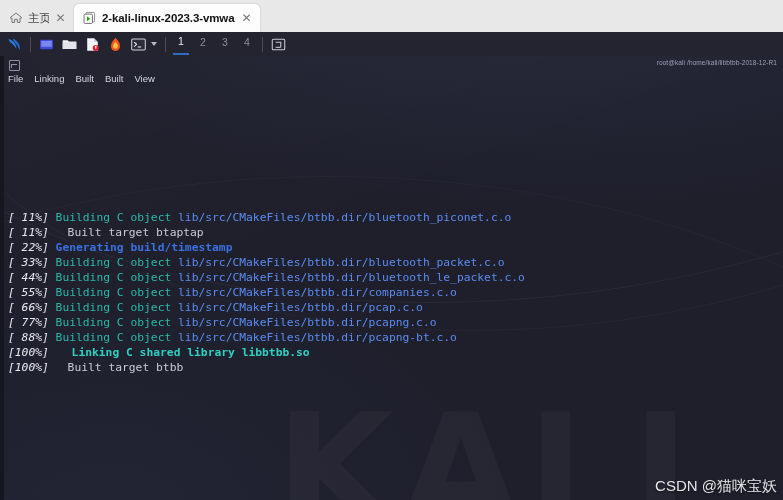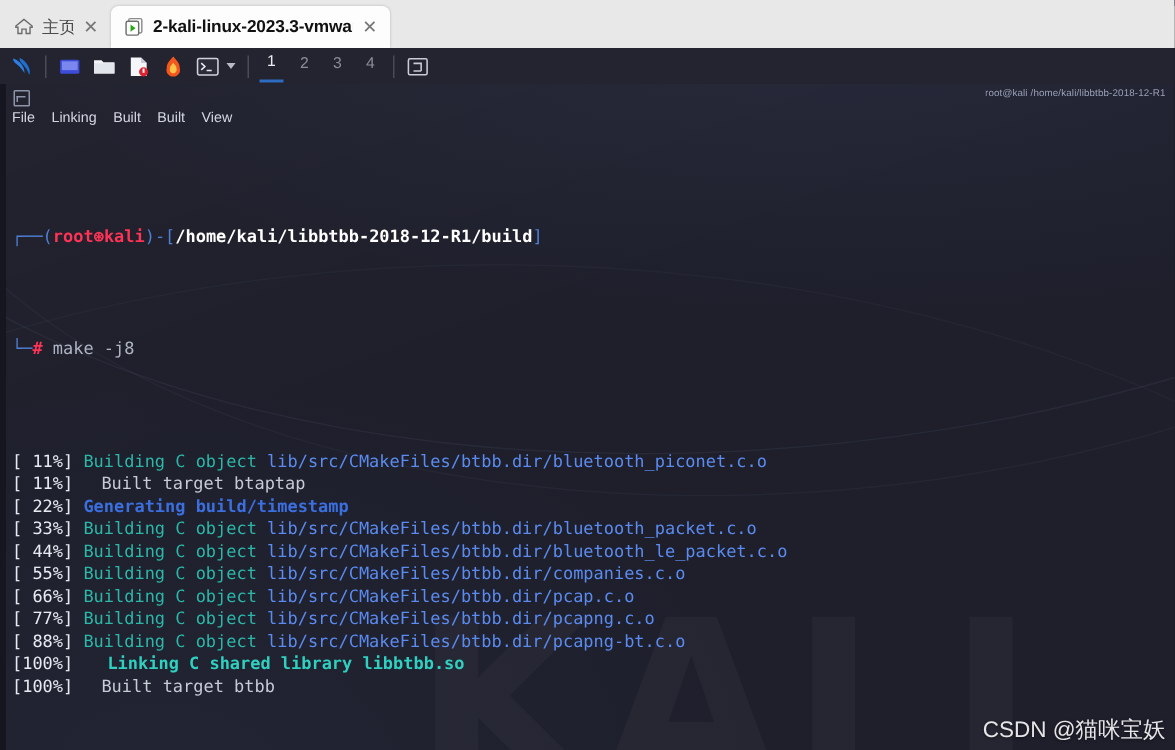--- a/index.html
+++ b/index.html
@@ -122,21 +122,21 @@
   
   .term{
     position:absolute;left:4px;top:34px;right:0;bottom:0;
     font-family:"DejaVu Sans Mono","Liberation Mono",monospace;
     font-size:11.3px;line-height:15px;color:#c9d1d9;
     white-space:pre;
   }
   .term .ln{height:15px;padding-left:4px;}
   .bracketblue{color:#4f7fd4;}
   .redb{color:#ff3355;font-weight:bold;}
-  .white{color:#e8eaf2;}
+  .white{color:#e8eaf2;font-style:italic;}
   .greenpath{color:#2bb8a8;}
   .cyanb{color:#2fd0c0;font-weight:bold;padding-left:16px;}
   .blueb{color:#3b6fe0;font-weight:bold;}
   .bluepath{color:#5b8bf0;}
   .gray{color:#c6cbd6;margin-left:12px;}
   .dim{color:#aeb4c4;}
   .pathwhite{color:#ffffff;font-weight:bold;}
 
   
   .csdn{
@@ -244,24 +244,22 @@
       <div class="mi">File</div>
       <div class="mi">Linking</div>
       <div class="mi">Built</div>
       <div class="mi">Built</div>
       <div class="mi">View</div>
     </div>
 
     <div class="term">
 
       
-      <div class="ln"><span class="bracketblue">┌──(</span><span class="redb">root</span><span class="redb">⊛</span><span class="redb">kali</span><span class="bracketblue">)-[</span><span class="pathwhite">/home/kali/libbtbb-2018-12-R1/build</span><span class="bracketblue">]</span></div>
-
-      
-      <div class="ln"><span class="bracketblue">└─</span><span class="redb">#</span><span class="dim"> </span><span class="dim">make -j8</span></div>
+
+      
 
       
       <div id="build-lines"><div class="ln"><span class="white">[ 11%] </span><span class="greenpath">Building C object </span><span class="bluepath">lib/src/CMakeFiles/btbb.dir/bluetooth_piconet.c.o</span></div><div class="ln"><span class="white">[ 11%] </span><span class="gray">Built target btaptap</span></div><div class="ln"><span class="white">[ 22%] </span><span class="blueb">Generating build/timestamp</span></div><div class="ln"><span class="white">[ 33%] </span><span class="greenpath">Building C object </span><span class="bluepath">lib/src/CMakeFiles/btbb.dir/bluetooth_packet.c.o</span></div><div class="ln"><span class="white">[ 44%] </span><span class="greenpath">Building C object </span><span class="bluepath">lib/src/CMakeFiles/btbb.dir/bluetooth_le_packet.c.o</span></div><div class="ln"><span class="white">[ 55%] </span><span class="greenpath">Building C object </span><span class="bluepath">lib/src/CMakeFiles/btbb.dir/companies.c.o</span></div><div class="ln"><span class="white">[ 66%] </span><span class="greenpath">Building C object </span><span class="bluepath">lib/src/CMakeFiles/btbb.dir/pcap.c.o</span></div><div class="ln"><span class="white">[ 77%] </span><span class="greenpath">Building C object </span><span class="bluepath">lib/src/CMakeFiles/btbb.dir/pcapng.c.o</span></div><div class="ln"><span class="white">[ 88%] </span><span class="greenpath">Building C object </span><span class="bluepath">lib/src/CMakeFiles/btbb.dir/pcapng-bt.c.o</span></div><div class="ln"><span class="white">[100%] </span><span class="cyanb">Linking C shared library libbtbb.so</span></div><div class="ln"><span class="white">[100%] </span><span class="gray">Built target btbb</span></div></div>
 
       
       
       
       
       
 

